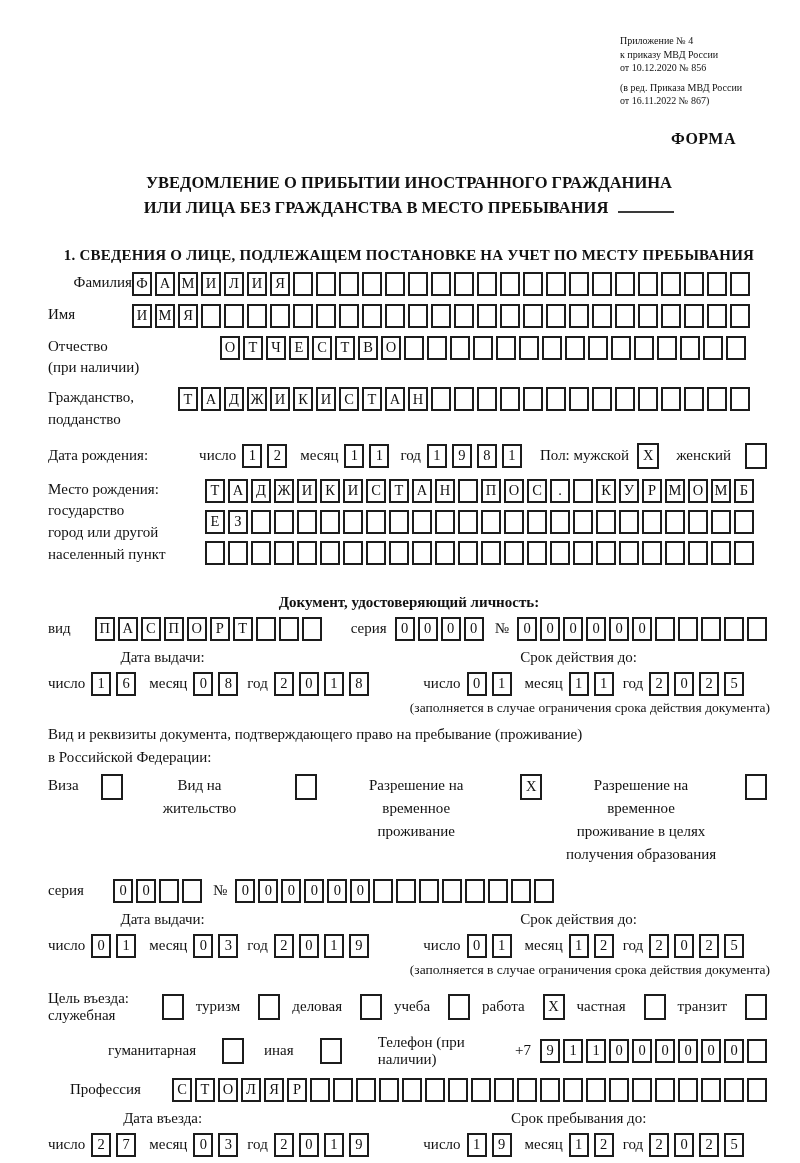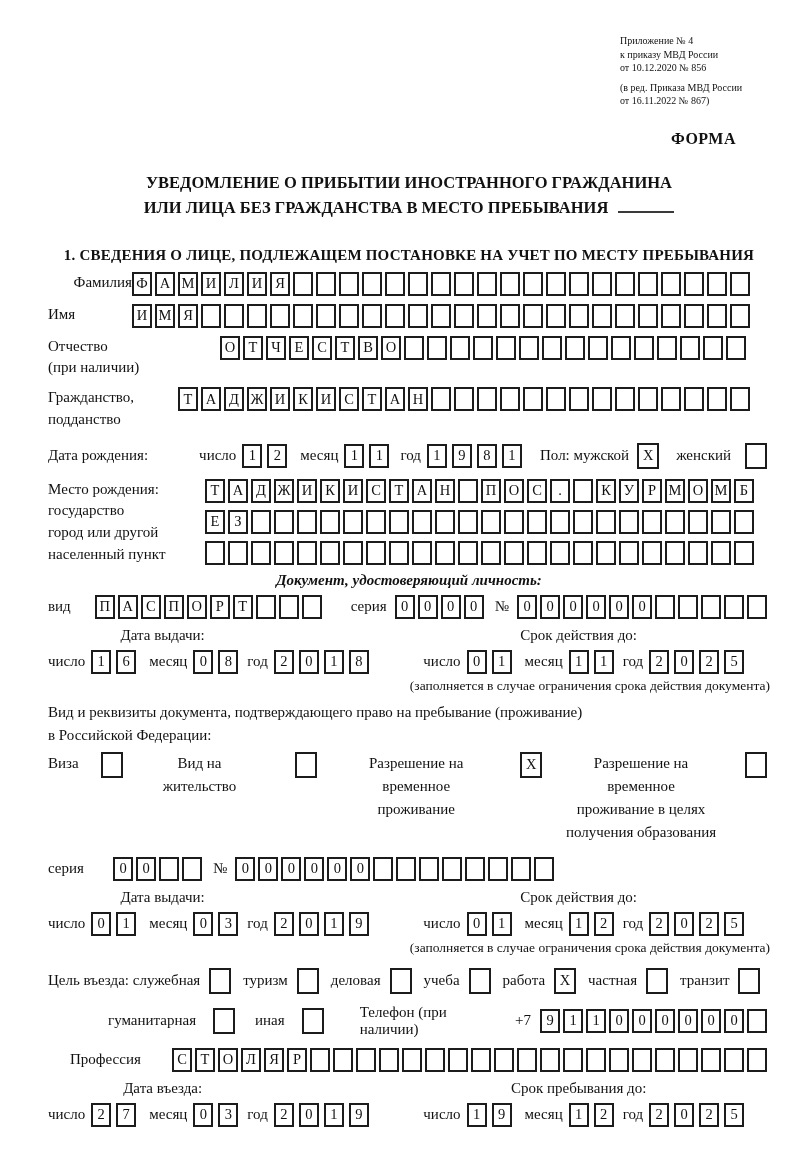--- a/index.html
+++ b/index.html
@@ -39,21 +39,21 @@
   .bold{font-weight:bold;}
   .mt6{margin-top:6px;} .mt10{margin-top:10px;}
   .two-col{display:flex;margin-top:10px;}
   .col-l{width:47%;}
   .col-r{width:53%;}
   .gap8{column-gap:8px;}
   .resid-opts{display:flex;align-items:flex-start;margin-top:8px;column-gap:14px;}
   .opt{display:flex;align-items:flex-start;column-gap:22px;}
   .opt .txt{text-align:center;line-height:1.55;}
   .purpose{display:flex;align-items:center;flex-wrap:nowrap;column-gap:9px;margin-top:12px;}
-  .purpose .pair{display:flex;align-items:center;column-gap:9px;}
+  .purpose .pair{display:flex;align-items:center;column-gap:18px;}
 </style>
 </head>
 <body>
 
 <div class="page">
 
   <div class="hdr-block">
     <div>Приложение № 4</div>
     <div>к приказу МВД России</div>
     <div>от 10.12.2020 № 856</div>
@@ -319,21 +319,21 @@
           <span class="cell"></span>
           <span class="cell"></span>
           <span class="cell"></span>
           <span class="cell"></span>
           <span class="cell"></span>
           <span class="cell"></span>
         </div>
     </div>
   </div>
 
-  <div class="center bold" style="margin-top:0;font-style:italic;">Документ, удостоверяющий личность:</div>
+  <div class="center bold" style="margin-top:22px;">Документ, удостоверяющий личность:</div>
 
   <div class="row inline gap8" style="align-items:center;margin-top:6px;">
     <span style="width:47px;">вид</span>
     <span class="cells">
         <span class="cell">П</span>
         <span class="cell">А</span>
         <span class="cell">С</span>
         <span class="cell">П</span>
         <span class="cell">О</span>
         <span class="cell">Р</span>

